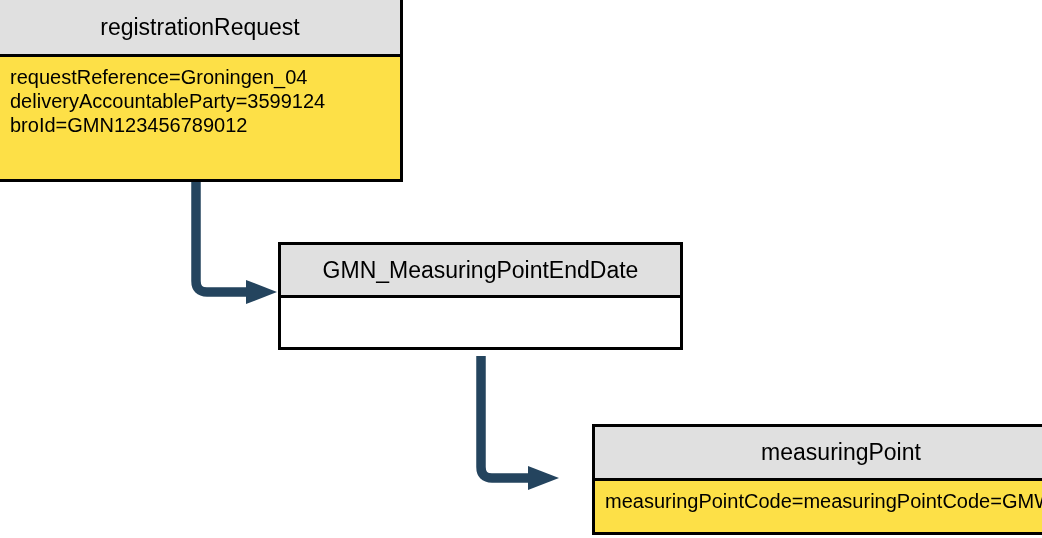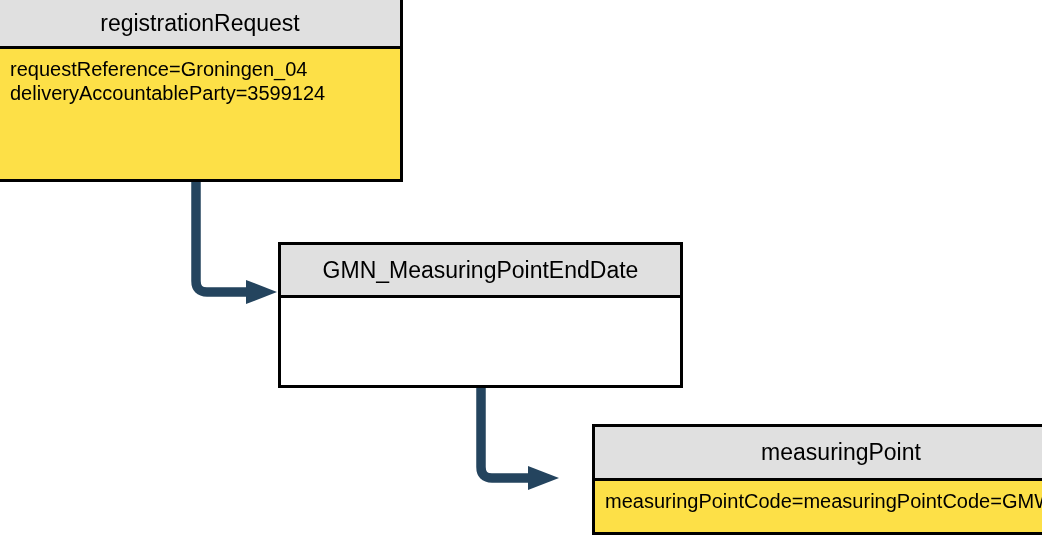--- a/index.html
+++ b/index.html
@@ -73,27 +73,27 @@
     overflow: hidden;
   }
 
   
   #box-registration-request {
     left: -3px;
     top: -3px;
     width: 406px;
     height: 185px;
   }
-  #box-registration-request .obj-header { height: 49px; }
+  #box-registration-request .obj-header { height: 57px; }
 
   #box-measuring-point-end-date {
     left: 278px;
     top: 242px;
     width: 405px;
-    height: 146px;
+    height: 108px;
   }
   #box-measuring-point-end-date .obj-header { height: 53px; }
 
   #box-measuring-point {
     left: 572px;
     top: 424px;
     width: 498px;
     height: 111px;
     margin-left: 20px;
   }
@@ -115,20 +115,21 @@
       <path d="M 481 356 L 481 467 Q 481 478 492 478 L 530 478" fill="none" stroke="#24445e" stroke-width="9.5" stroke-linecap="butt"></path>
       <polygon points="528,466 528,490 559,478" fill="#24445e"></polygon>
     </g>
   </svg>
 
   <div class="obj-box" id="box-registration-request">
     <div class="obj-header">registrationRequest</div>
     <div class="obj-body">
       <div class="attr-line">requestReference=Groningen_04</div>
       <div class="attr-line">deliveryAccountableParty=3599124</div>
+      <div class="attr-line">broId=GMN123456789012</div>
     </div>
   </div>
 
   <div class="obj-box" id="box-measuring-point-end-date">
     <div class="obj-header">GMN_MeasuringPointEndDate</div>
   </div>
 
   <div class="obj-box" id="box-measuring-point">
     <div class="obj-header">measuringPoint</div>
     <div class="obj-body">

